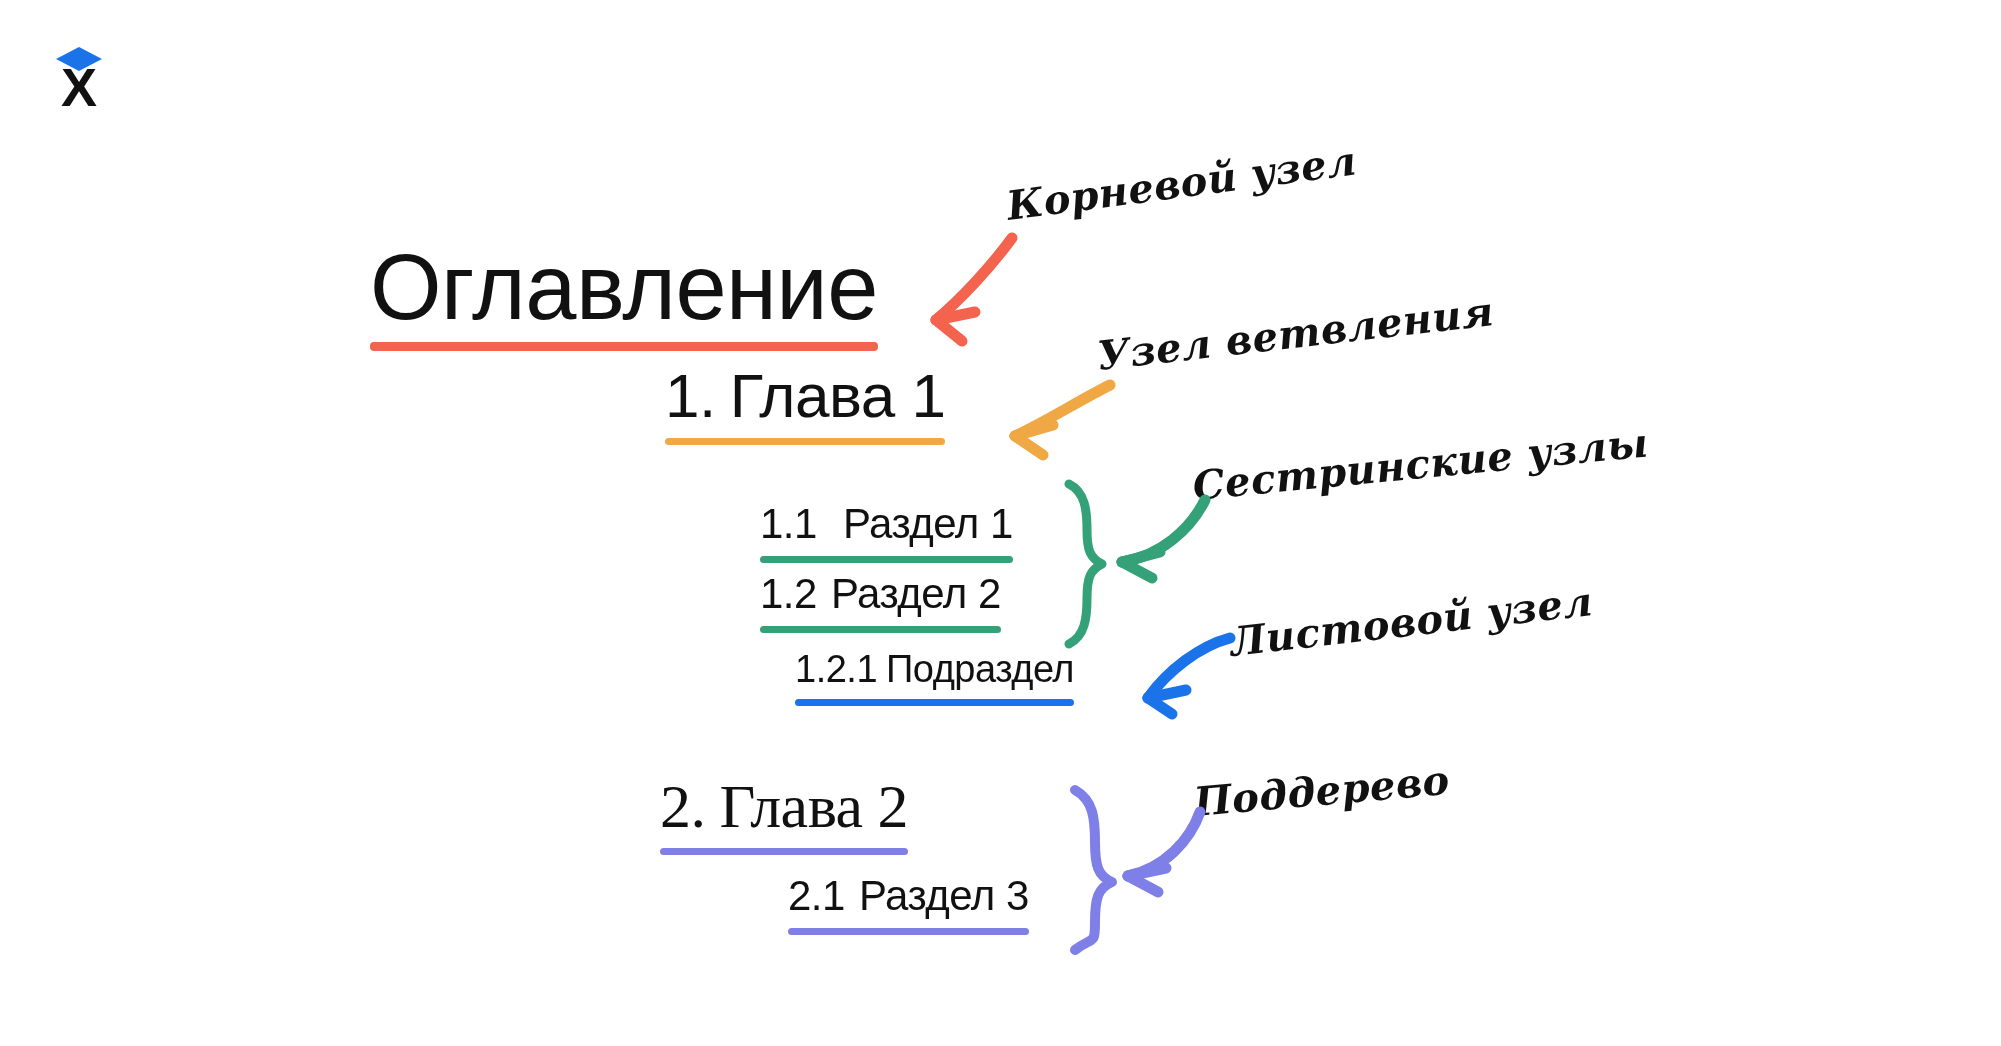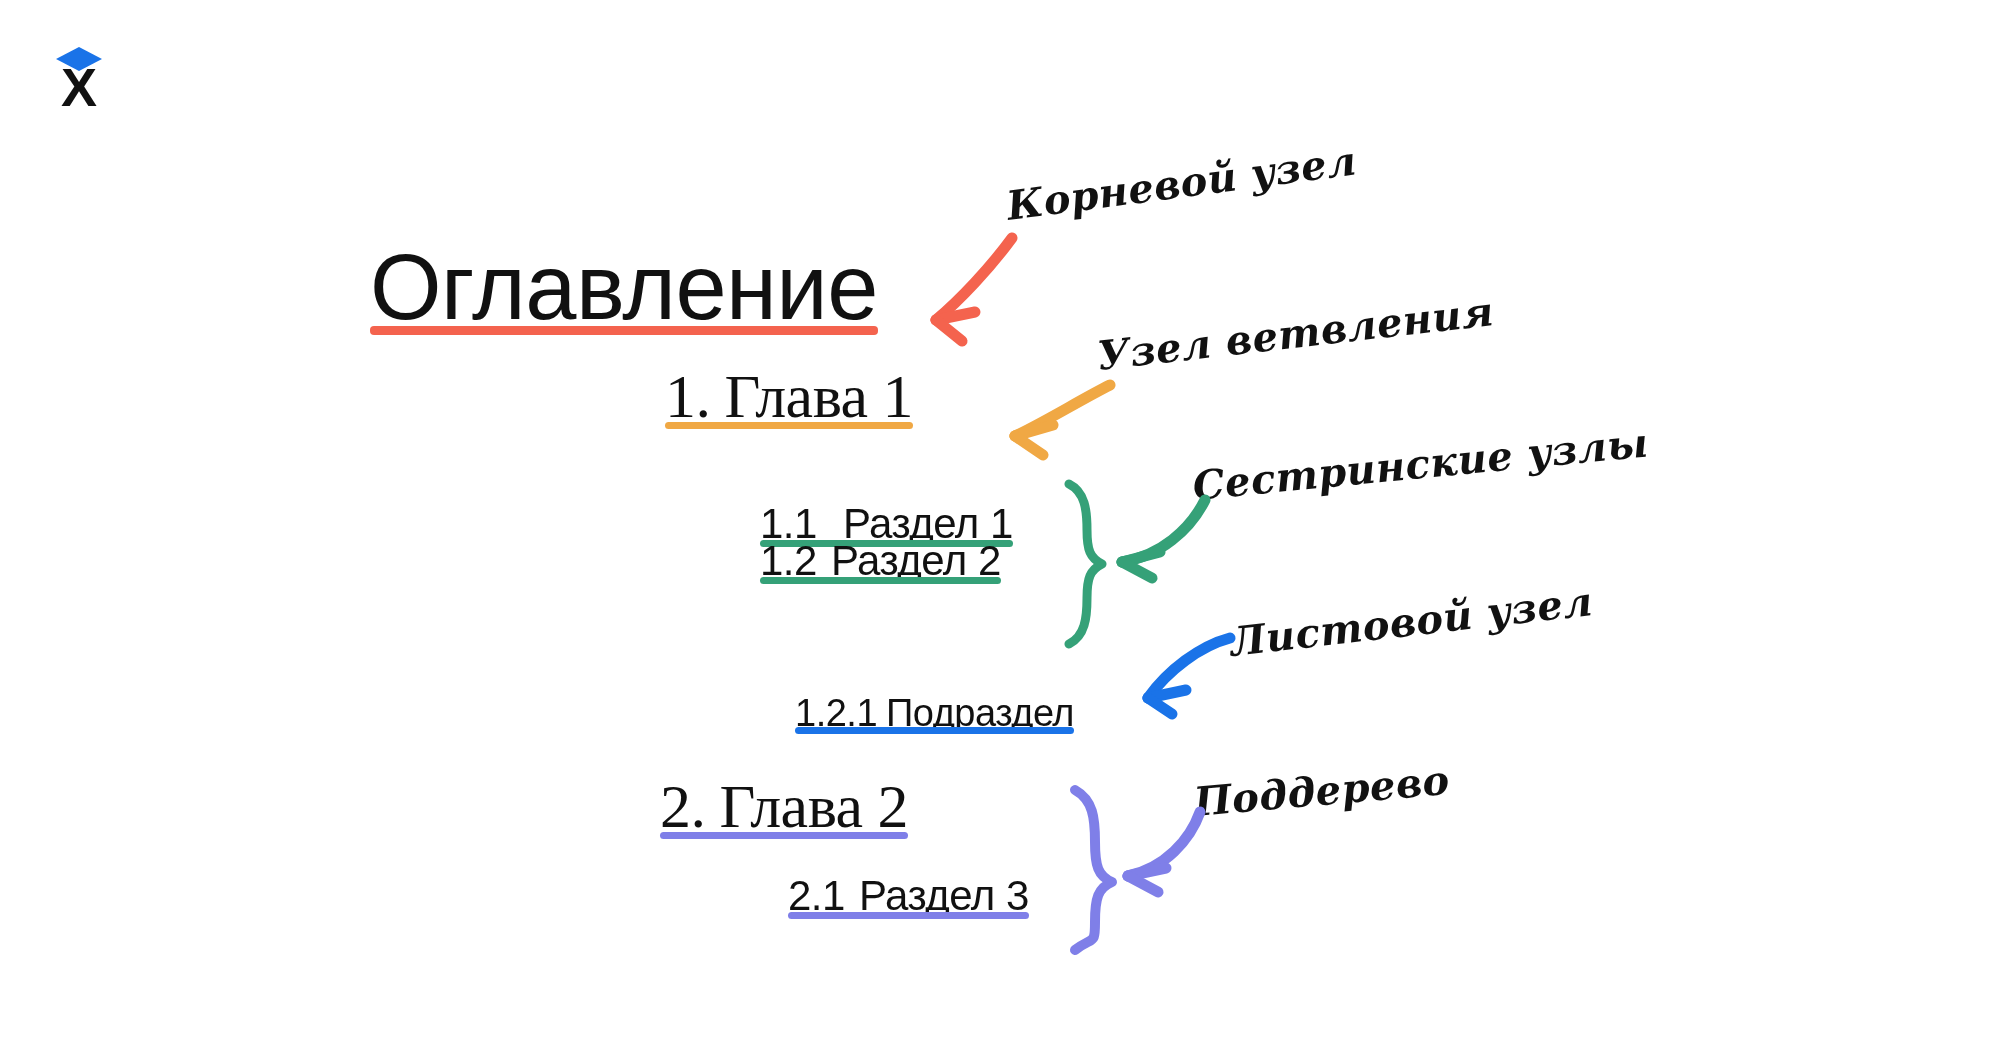--- a/index.html
+++ b/index.html
@@ -40,43 +40,43 @@
   .toc-row {
     position: absolute;
     white-space: nowrap;
     color: #111111;
     font-weight: 400;
     letter-spacing: -0.5px;
   }
   .toc-row .label {
     display: inline-block;
     position: relative;
-    padding-bottom: 2px;
+    padding-bottom: 18px;
   }
   .toc-row .label::after {
     content: "";
     position: absolute;
     left: 0;
     right: 0;
     bottom: 0;
     height: 7px;
     border-radius: 4px;
     background: var(--rule, transparent);
   }
   .toc-row .num {
     display: inline-block;
   }
 
   
   #row-root   { left: 370px; top: 241px;  font-size: 92px;  line-height: 1.0; }
   #row-root .label::after { height: 9px; }
-  #row-ch1    { left: 665px; top: 365px;  font-size: 62px;  line-height: 1.0; font-family: Liberation Serif, serif; }
+  #row-ch1    { left: 665px; top: 365px;  font-size: 62px;  line-height: 1.0; }
   #row-s11    { left: 760px; top: 503px;  font-size: 42px;  line-height: 1.0; }
-  #row-s12    { left: 760px; top: 540px;  font-size: 42px;  line-height: 1.0; }
-  #row-s121   { left: 795px; top: 650px;  font-size: 38px;  line-height: 1.0; margin-top: 44px; }
+  #row-s12    { left: 760px; top: 573px;  font-size: 42px;  line-height: 1.0; }
+  #row-s121   { left: 795px; top: 650px;  font-size: 38px;  line-height: 1.0; }
   #row-ch2    { left: 660px; top: 775px;  font-size: 62px;  line-height: 1.0; font-family: Liberation Serif, serif; }
   #row-s21    { left: 760px; top: 875px;  font-size: 42px;  line-height: 1.0; margin-left: 28px; }
 
   .gap-wide { display: inline-block; width: 26px; }
   .gap-mid  { display: inline-block; width: 14px; }
   .gap-thin { display: inline-block; width: 9px; }
 
   
   .note {
     position: absolute;

